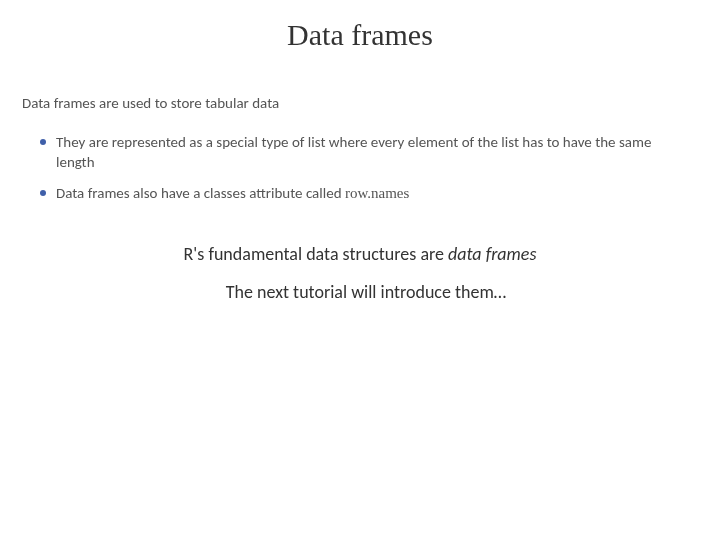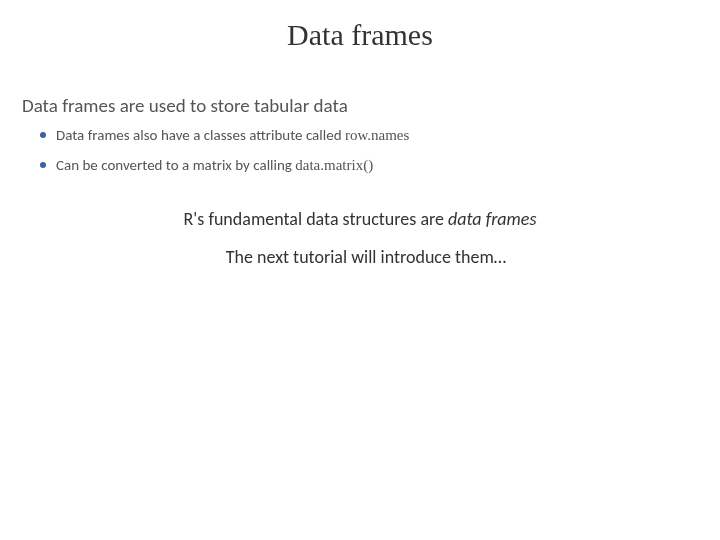--- a/index.html
+++ b/index.html
@@ -13,23 +13,23 @@
     }
     .title {
       font-family: Georgia, "Times New Roman", serif;
       font-size: 30px;
       font-weight: 400;
       text-align: center;
       padding-top: 18px;
       color: #333;
     }
     .intro {
-      font-size: 19px;
+      font-size: 15px;
       color: #555;
-      margin: 42px 0 8px 22px;
+      margin: 42px 0 20px 22px;
     }
     ul.bullet-list {
       list-style: none;
       margin: 0 28px 0 40px;
     }
     ul.bullet-list li {
       position: relative;
       font-size: 15px;
       line-height: 1.35;
       color: #555;
@@ -43,45 +43,43 @@
       top: 7px;
       width: 6px;
       height: 6px;
       background: #3f5fa9;
       border-radius: 50%;
     }
     .code { font-family: Liberation Serif, serif; }
     .subtitle {
       font-size: 18px;
       text-align: center;
-      margin-top: 32px;
+      margin-top: 40px;
       color: #333;
     }
     .subtitle em { font-style: italic; }
     .footer-line {
       font-size: 18px;
       text-align: center;
       margin-top: 16px;
       color: #333;
       padding-left: 12px;
     }
   </style>
 </head>
 <body>
 
 <h1 class="title">Data frames</h1>
 
 <p class="intro">Data frames are used to store tabular data</p>
 
 <ul class="bullet-list">
+  <li>They are represented as a special type of list where every element of the list has to have the same length</li>
   <li>
     <span>Data frames also have a classes attribute called </span><span class="code">row.names</span>
-  </li>
-  <li>
-    <span>Can be converted to a matrix by calling </span><span class="code">data.matrix()</span>
   </li>
 </ul>
 
 <p class="subtitle">
   <span>R's fundamental data structures are </span><em>data frames</em>
 </p>
 
 <p class="footer-line">The next tutorial will introduce them…</p>
 
 </body></html>

